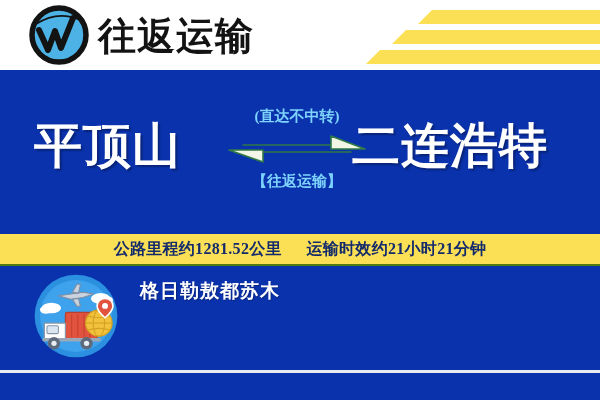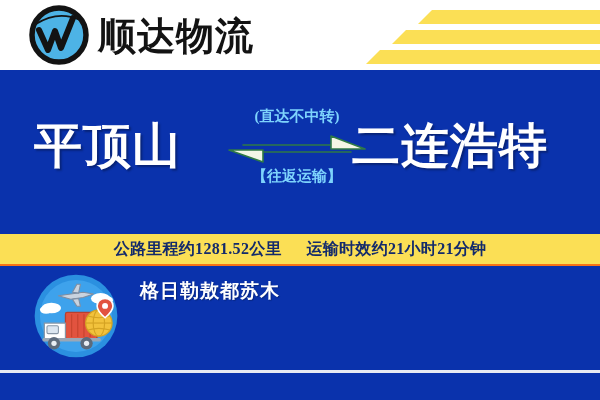--- a/index.html
+++ b/index.html
@@ -106,30 +106,30 @@
   .mid-top, .mid-bottom {
     font-family: "Liberation Serif", "DejaVu Serif", serif;
     font-weight: bold;
     color: #7dd3fc;
     font-size: 15px;
     line-height: 20px;
     white-space: nowrap;
   }
   .mid-top { margin-bottom: 6px; }
   .arrow-svg { display: block; margin: 0 auto; }
-  .mid-bottom { }
+  .mid-bottom { margin-top: 5px; }
 
   
   .infobar {
     position: absolute;
     left: 0; top: 232px;
     width: 600px; height: 34px;
     background: #fbdf55;
     border-top: 2px solid #0a32ac;
-    border-bottom: 2px solid #f97316;
+    border-bottom: 2px solid #4d7c0f;
     box-sizing: border-box;
     display: flex;
     align-items: center;
     justify-content: center;
   }
   .infobar-text {
     font-family: "Liberation Serif", "DejaVu Serif", serif;
     font-weight: bold;
     font-size: 16px;
     color: #132a6b;
@@ -177,21 +177,21 @@
 
   <div class="header">
 
     <div class="logo-wrap">
       <svg class="logo-mark" viewBox="0 0 62 62">
         <circle cx="31" cy="31" r="27" fill="#4db3e6" stroke="#131313" stroke-width="5.5"></circle>
         <path d="M11 26 L20 46 L27 27 L33 44 L45 14" fill="none" stroke="#131313" stroke-width="6" stroke-linecap="round" stroke-linejoin="round"></path>
         <path d="M8 20 Q30 6 52 16" fill="none" stroke="#131313" stroke-width="1.6"></path>
       </svg>
       <div class="logo-text-block">
-        <div class="logo-cn">顺达物流</div>
+        <div class="logo-cn">往返运输</div>
       </div>
     </div>
 
     <div class="stripes">
       <div class="stripe s1"></div>
       <div class="stripe s2"></div>
       <div class="stripe s3"></div>
     </div>
   </div>
 

